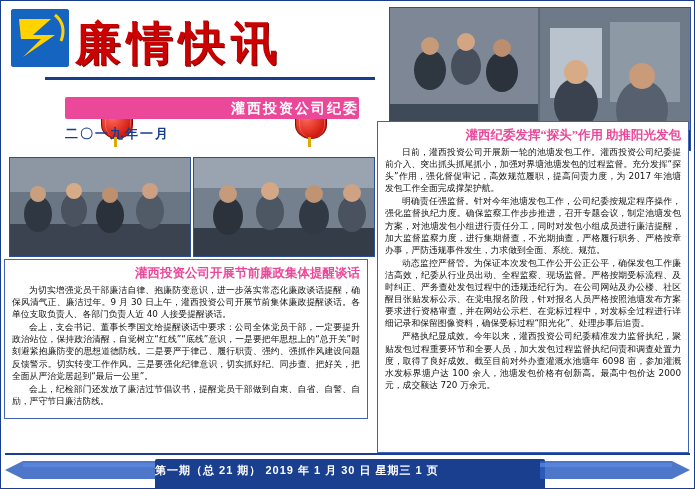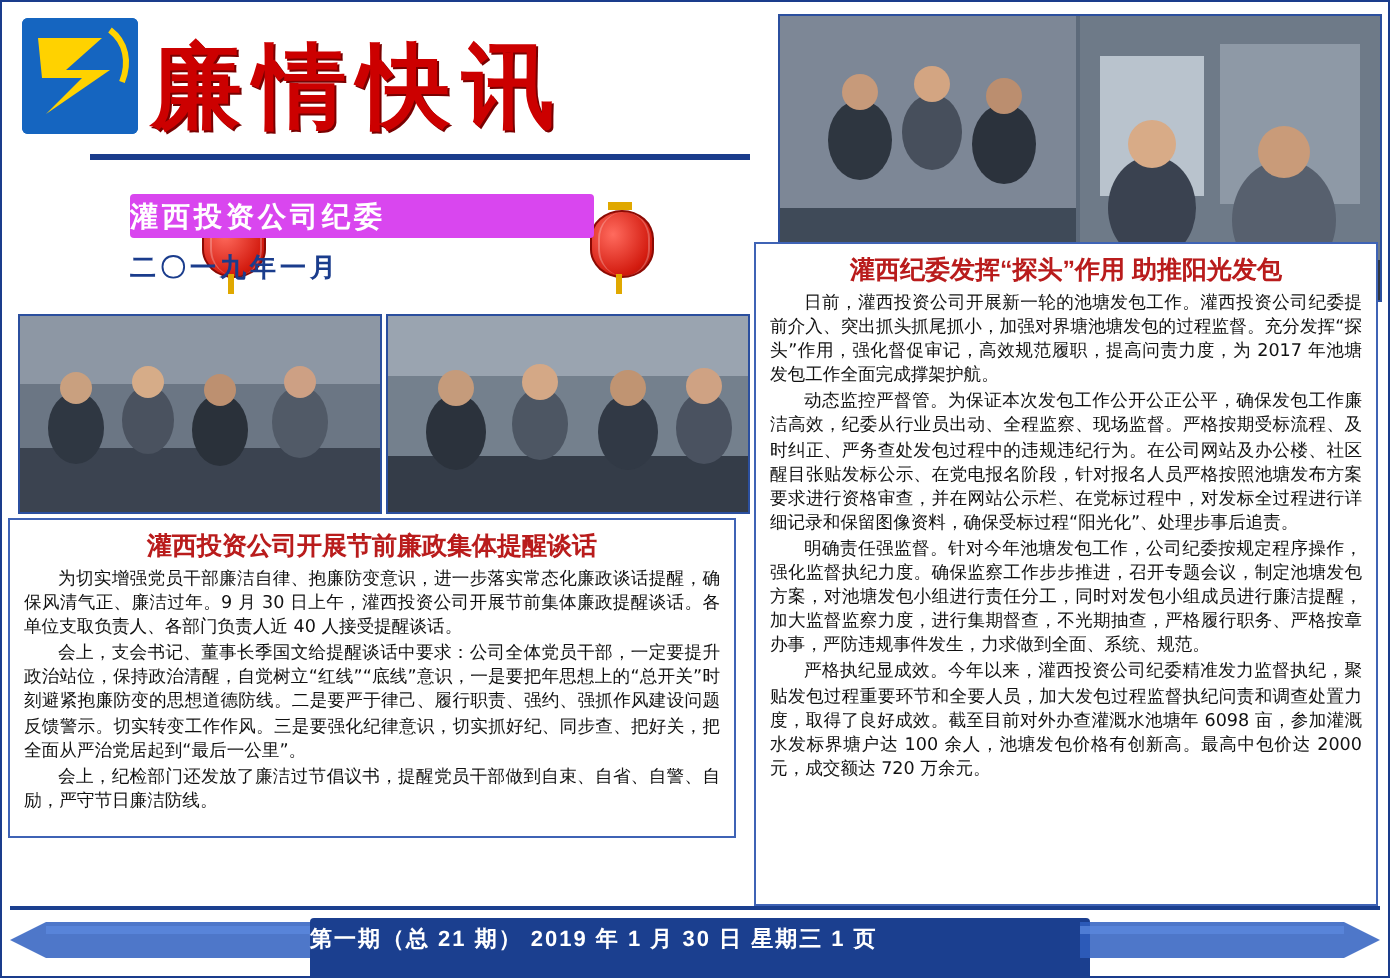--- a/index.html
+++ b/index.html
@@ -36,26 +36,26 @@
     letter-spacing:6px;
     color:#cc0000;
     text-shadow:1px 1px 0 #7a0000;
     white-space:nowrap;
   }
   .title-rule{
     position:absolute;left:40px;top:72px;width:330px;height:3px;
     background:#1a3c8c;
   }
   .subtitle-band{
-    position:absolute;left:60px;top:92px;width:232px;height:22px;
-    background:#d946ef;
+    position:absolute;left:60px;top:92px;width:294px;height:22px;
+    background:#ec4899;
     color:#ffffff;
     font-size:14px;font-weight:bold;
     letter-spacing:2px;
-    text-align:left;
+    text-align:right;
     line-height:22px;
     border-radius:2px;
   }
   .date-line{
     position:absolute;left:60px;top:120px;width:250px;
     text-align:left;
     font-size:13px;font-weight:bold;
     color:#1a3c8c;
     letter-spacing:2px;
   }
@@ -94,27 +94,27 @@
 
   
   .artbox{
     position:absolute;
     border:1px solid #3f63b5;
     background:#ffffff;
     box-sizing:border-box;
     padding:5px 7px 6px 7px;
   }
   .art-title{
-    text-align:center;
+    text-align:right;
     font-weight:bold;
-    color:#b91c1c;
+    color:#ec4899;
     font-size:12.5px;
     line-height:16px;
     margin-bottom:3px;
-    font-family:Liberation Sans, sans-serif;
+    font-family:Liberation Serif, serif;
   }
   .art-p{
     font-size:8.8px;
     line-height:12.1px;
     color:#111;
     text-align:justify;
     text-indent:17px;
     margin:0 0 1px 0;
     font-family:"DejaVu Sans","Liberation Sans",sans-serif;
   }
@@ -227,22 +227,22 @@
       <circle cx="120" cy="36" r="9" fill="#c09472"></circle>
       <ellipse cx="158" cy="56" rx="14" ry="18" fill="#4a5260"></ellipse>
       <circle cx="158" cy="35" r="9" fill="#cfa283"></circle>
     </svg>
   </div>
 
   <div class="artbox" style="left:376px;top:120px;width:312px;height:332px;background:transparent;border:none;padding:0;">
     <div class="artbox" style="position:absolute;left:0;top:0;width:312px;height:332px;">
       <div class="art-title">灌西纪委发挥“探头”作用 助推阳光发包</div>
       <p class="art-p">日前，灌西投资公司开展新一轮的池塘发包工作。灌西投资公司纪委提前介入、突出抓头抓尾抓小，加强对界塘池塘发包的过程监督。充分发挥“探头”作用，强化督促审记，高效规范履职，提高问责力度，为 2017 年池塘发包工作全面完成撑架护航。</p>
+      <p class="art-p">明确责任强监督。针对今年池塘发包工作，公司纪委按规定程序操作，强化监督执纪力度。确保监察工作步步推进，召开专题会议，制定池塘发包方案，对池塘发包小组进行责任分工，同时对发包小组成员进行廉洁提醒，加大监督监察力度，进行集期督查，不光期抽查，严格履行职务、严格按章办事，严防违规事件发生，力求做到全面、系统、规范。</p>
       <p class="art-p">动态监控严督管。为保证本次发包工作公开公正公平，确保发包工作廉洁高效，纪委从行业员出动、全程监察、现场监督。严格按期受标流程、及时纠正、严务查处发包过程中的违规违纪行为。在公司网站及办公楼、社区醒目张贴发标公示、在党电报名阶段，针对报名人员严格按照池塘发布方案要求进行资格审查，并在网站公示栏、在党标过程中，对发标全过程进行详细记录和保留图像资料，确保受标过程“阳光化”、处理步事后追责。</p>
-      <p class="art-p">明确责任强监督。针对今年池塘发包工作，公司纪委按规定程序操作，强化监督执纪力度。确保监察工作步步推进，召开专题会议，制定池塘发包方案，对池塘发包小组进行责任分工，同时对发包小组成员进行廉洁提醒，加大监督监察力度，进行集期督查，不光期抽查，严格履行职务、严格按章办事，严防违规事件发生，力求做到全面、系统、规范。</p>
       <p class="art-p">严格执纪显成效。今年以来，灌西投资公司纪委精准发力监督执纪，聚贴发包过程重要环节和全要人员，加大发包过程监督执纪问责和调查处置力度，取得了良好成效。截至目前对外办查灌溉水池塘年 6098 亩，参加灌溉水发标界塘户达 100 余人，池塘发包价格有创新高。最高中包价达 2000 元，成交额达 720 万余元。</p>
     </div>
   </div>
 
   <div class="artbox" style="left:3px;top:258px;width:364px;height:160px;">
     <div class="art-title">灌西投资公司开展节前廉政集体提醒谈话</div>
     <p class="art-p">为切实增强党员干部廉洁自律、抱廉防变意识，进一步落实常态化廉政谈话提醒，确保风清气正、廉洁过年。9 月 30 日上午，灌西投资公司开展节前集体廉政提醒谈话。各单位支取负责人、各部门负责人近 40 人接受提醒谈话。</p>
     <p class="art-p">会上，支会书记、董事长季国文给提醒谈话中要求：公司全体党员干部，一定要提升政治站位，保持政治清醒，自觉树立“红线”“底线”意识，一是要把年思想上的“总开关”时刻避紧抱廉防变的思想道德防线。二是要严于律己、履行职责、强约、强抓作风建设问题反馈警示。切实转变工作作风。三是要强化纪律意识，切实抓好纪、同步查、把好关，把全面从严治党居起到“最后一公里”。</p>
     <p class="art-p">会上，纪检部门还发放了廉洁过节倡议书，提醒党员干部做到自束、自省、自警、自励，严守节日廉洁防线。</p>
   </div>

